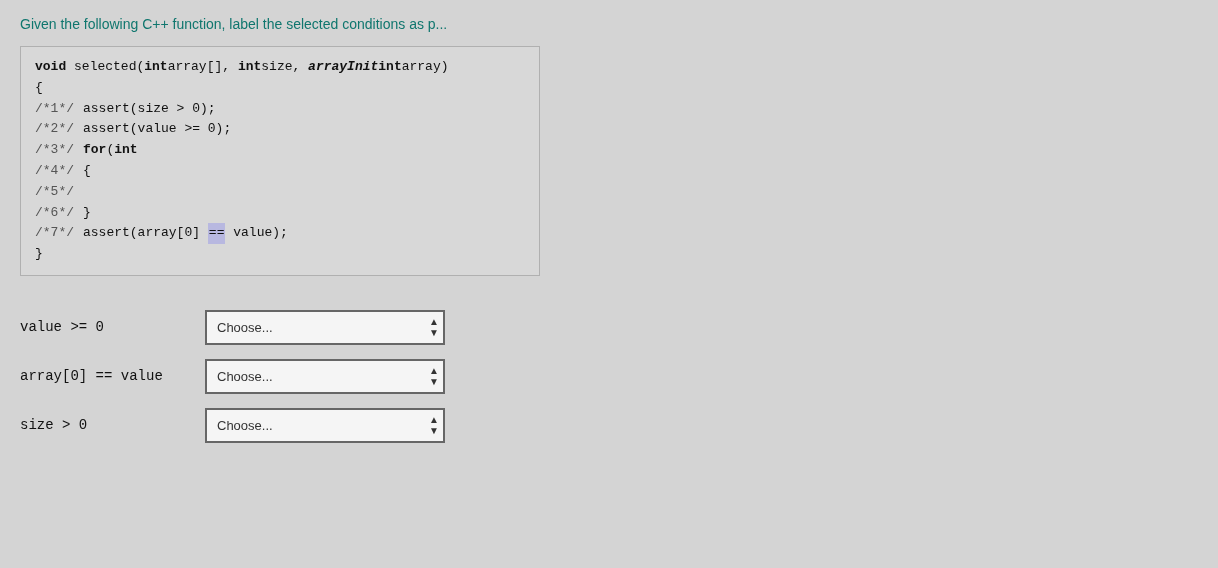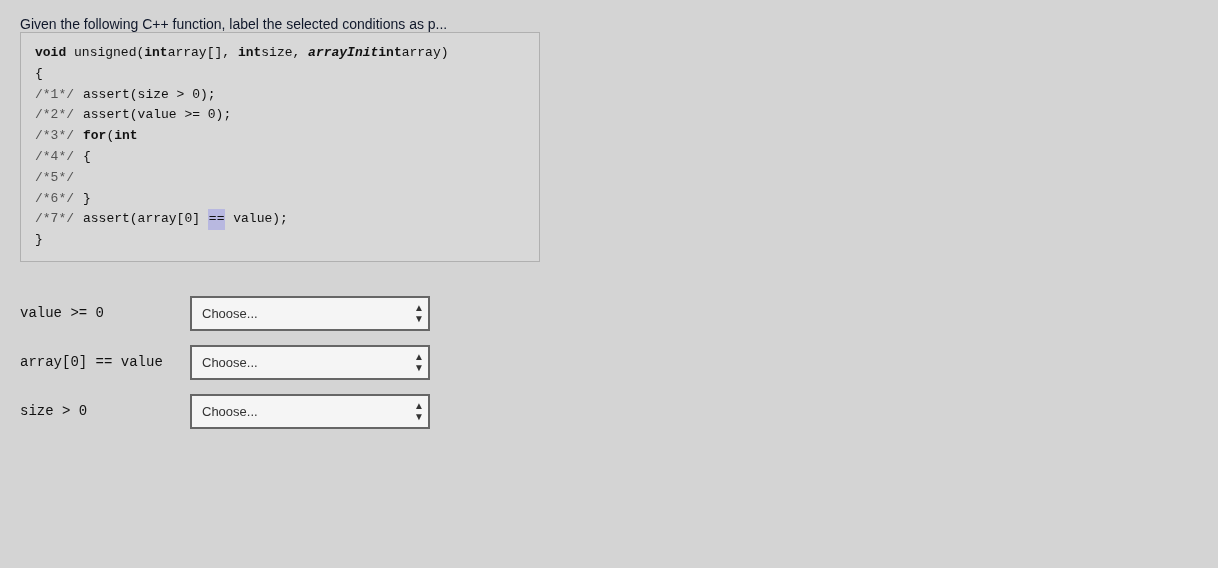--- a/index.html
+++ b/index.html
@@ -21,21 +21,22 @@
 
     .main-container {
       background-color: #d4d4d4;
       width: 100%;
       min-height: 568px;
       padding: 16px 20px 20px 20px;
     }
 
     .header-text {
       font-size: 14px;
-      color: #0f172a;
+      color: #0f766e;
+      margin-bottom: 14px;
     }
 
     .code-block {
       background-color: #d8d8d8;
       border: 1px solid #b0b0b0;
       padding: 10px 14px;
       font-family: 'Courier New', Courier, monospace;
       font-size: 13px;
       color: #111;
       line-height: 1.6;
@@ -71,21 +72,21 @@
     .conditions-section {
       margin-top: 10px;
       display: flex;
       flex-direction: column;
       gap: 14px;
     }
 
     .condition-row {
       display: flex;
       align-items: center;
-      gap: 0;
+      gap: 15px;
     }
 
     .condition-label {
       font-size: 14px;
       color: #111;
       min-width: 170px;
       font-family: 'Courier New', Courier, monospace;
     }
 
     .condition-select-wrapper {
@@ -129,21 +130,21 @@
 </head>
 <body>
 
 <div class="main-container">
 
   <div class="header-text">Given the following C++ function, label the selected conditions as p...</div>
 
   <div class="code-block">
     <div class="code-line">
       <span class="kw-bold">void</span>&nbsp;
-      <span>unsigned(</span><span class="kw-bold">int</span><span> array[],&nbsp;</span><span class="kw-bold">int</span><span> size,&nbsp;</span><span class="kw-italic kw-bold">arrayInit</span><span class="kw-bold"> int</span><span> array)</span>
+      <span>selected(</span><span class="kw-bold">int</span><span> array[],&nbsp;</span><span class="kw-bold">int</span><span> size,&nbsp;</span><span class="kw-italic kw-bold">arrayInit</span><span class="kw-bold"> int</span><span> array)</span>
     </div>
     <div class="code-line">
       <span>{</span>
     </div>
     <div class="code-line">
       <span class="line-label">/*1*/</span>
       <span>assert(size &gt; 0);</span>
     </div>
     <div class="code-line">
       <span class="line-label">/*2*/</span>

